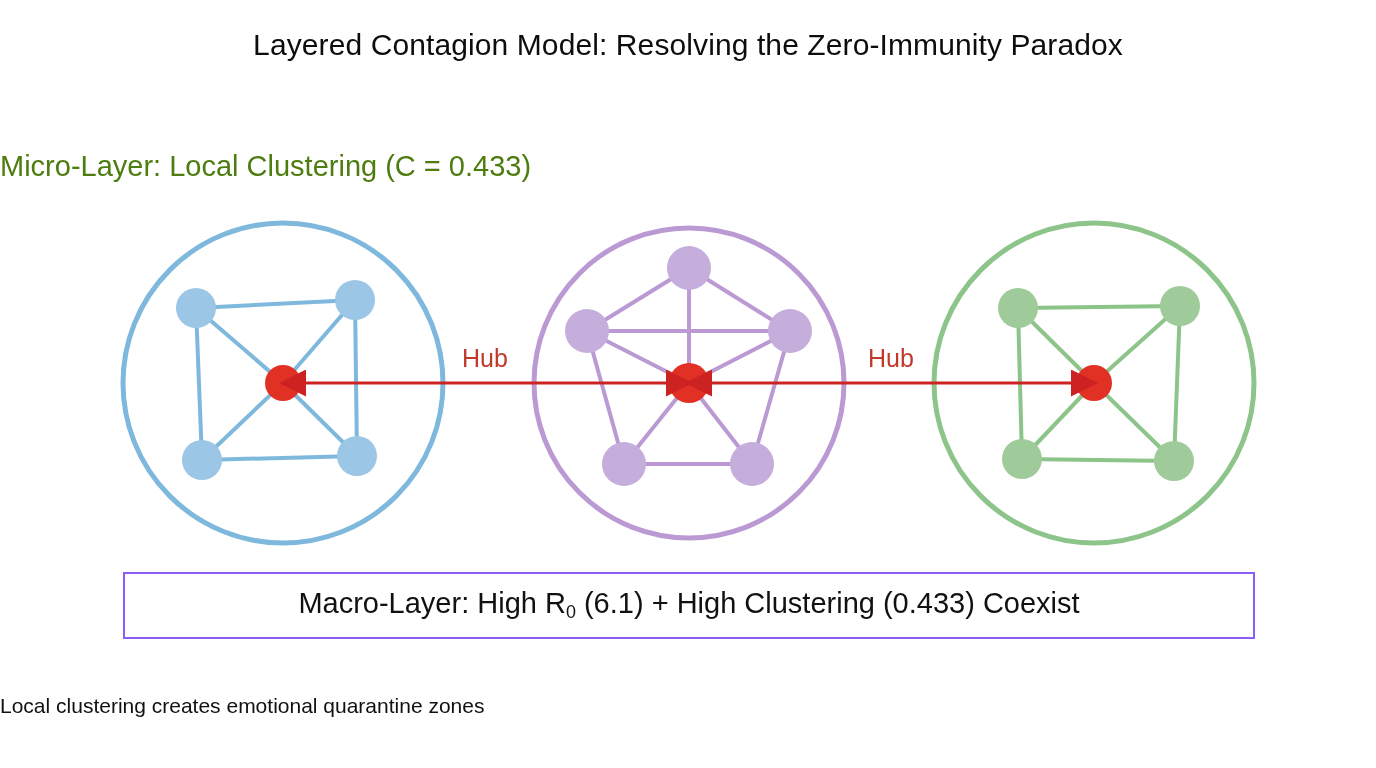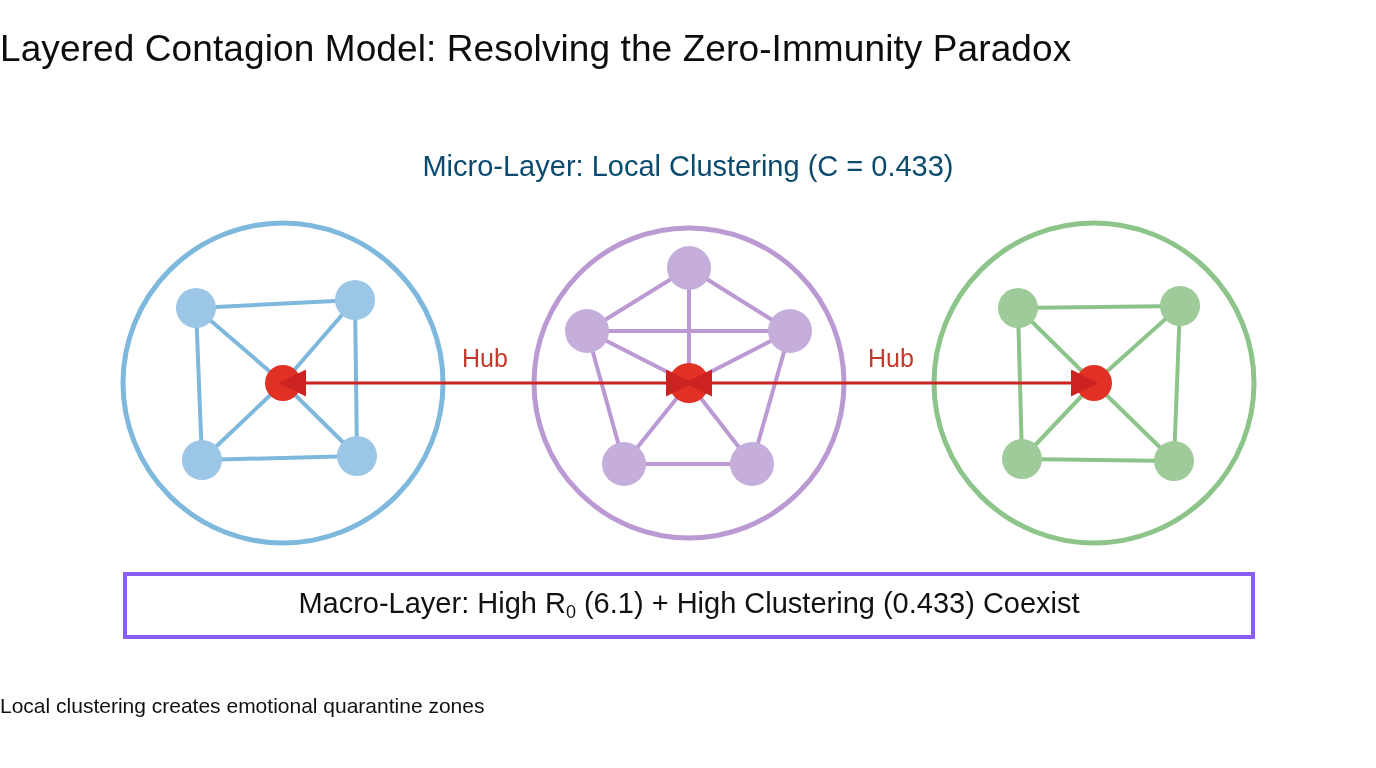--- a/index.html
+++ b/index.html
@@ -22,51 +22,52 @@
     top: 0;
     width: 1376px;
     height: 768px;
     background: #ffffff;
   }
   .title {
     position: absolute;
     left: 0;
     top: 28px;
     width: 1376px;
-    font-size: 37px;
+    text-align: center;
+    font-size: 30px;
     font-weight: 400;
     letter-spacing: 0.1px;
     color: #0d0d0d;
     white-space: nowrap;
   }
   .subtitle {
     position: absolute;
     left: 0;
     top: 150px;
     width: 1376px;
-    text-align: center;
+    text-align: left;
     font-size: 29px;
     font-weight: 400;
-    color: #0c4a6e;
+    color: #4d7c0f;
     white-space: nowrap;
   }
   #network-svg {
     position: absolute;
     left: 0;
     top: 0;
     width: 1376px;
     height: 768px;
   }
   .macro-box {
     position: absolute;
     left: 123px;
     top: 572px;
     width: 1132px;
     height: 67px;
-    border: 4px solid #8b5cf6;
+    border: 2px solid #8b5cf6;
     background: #ffffff;
     box-sizing: border-box;
     display: flex;
     align-items: center;
     justify-content: center;
   }
   .macro-text {
     font-size: 29px;
     font-weight: 400;
     color: #111111;

